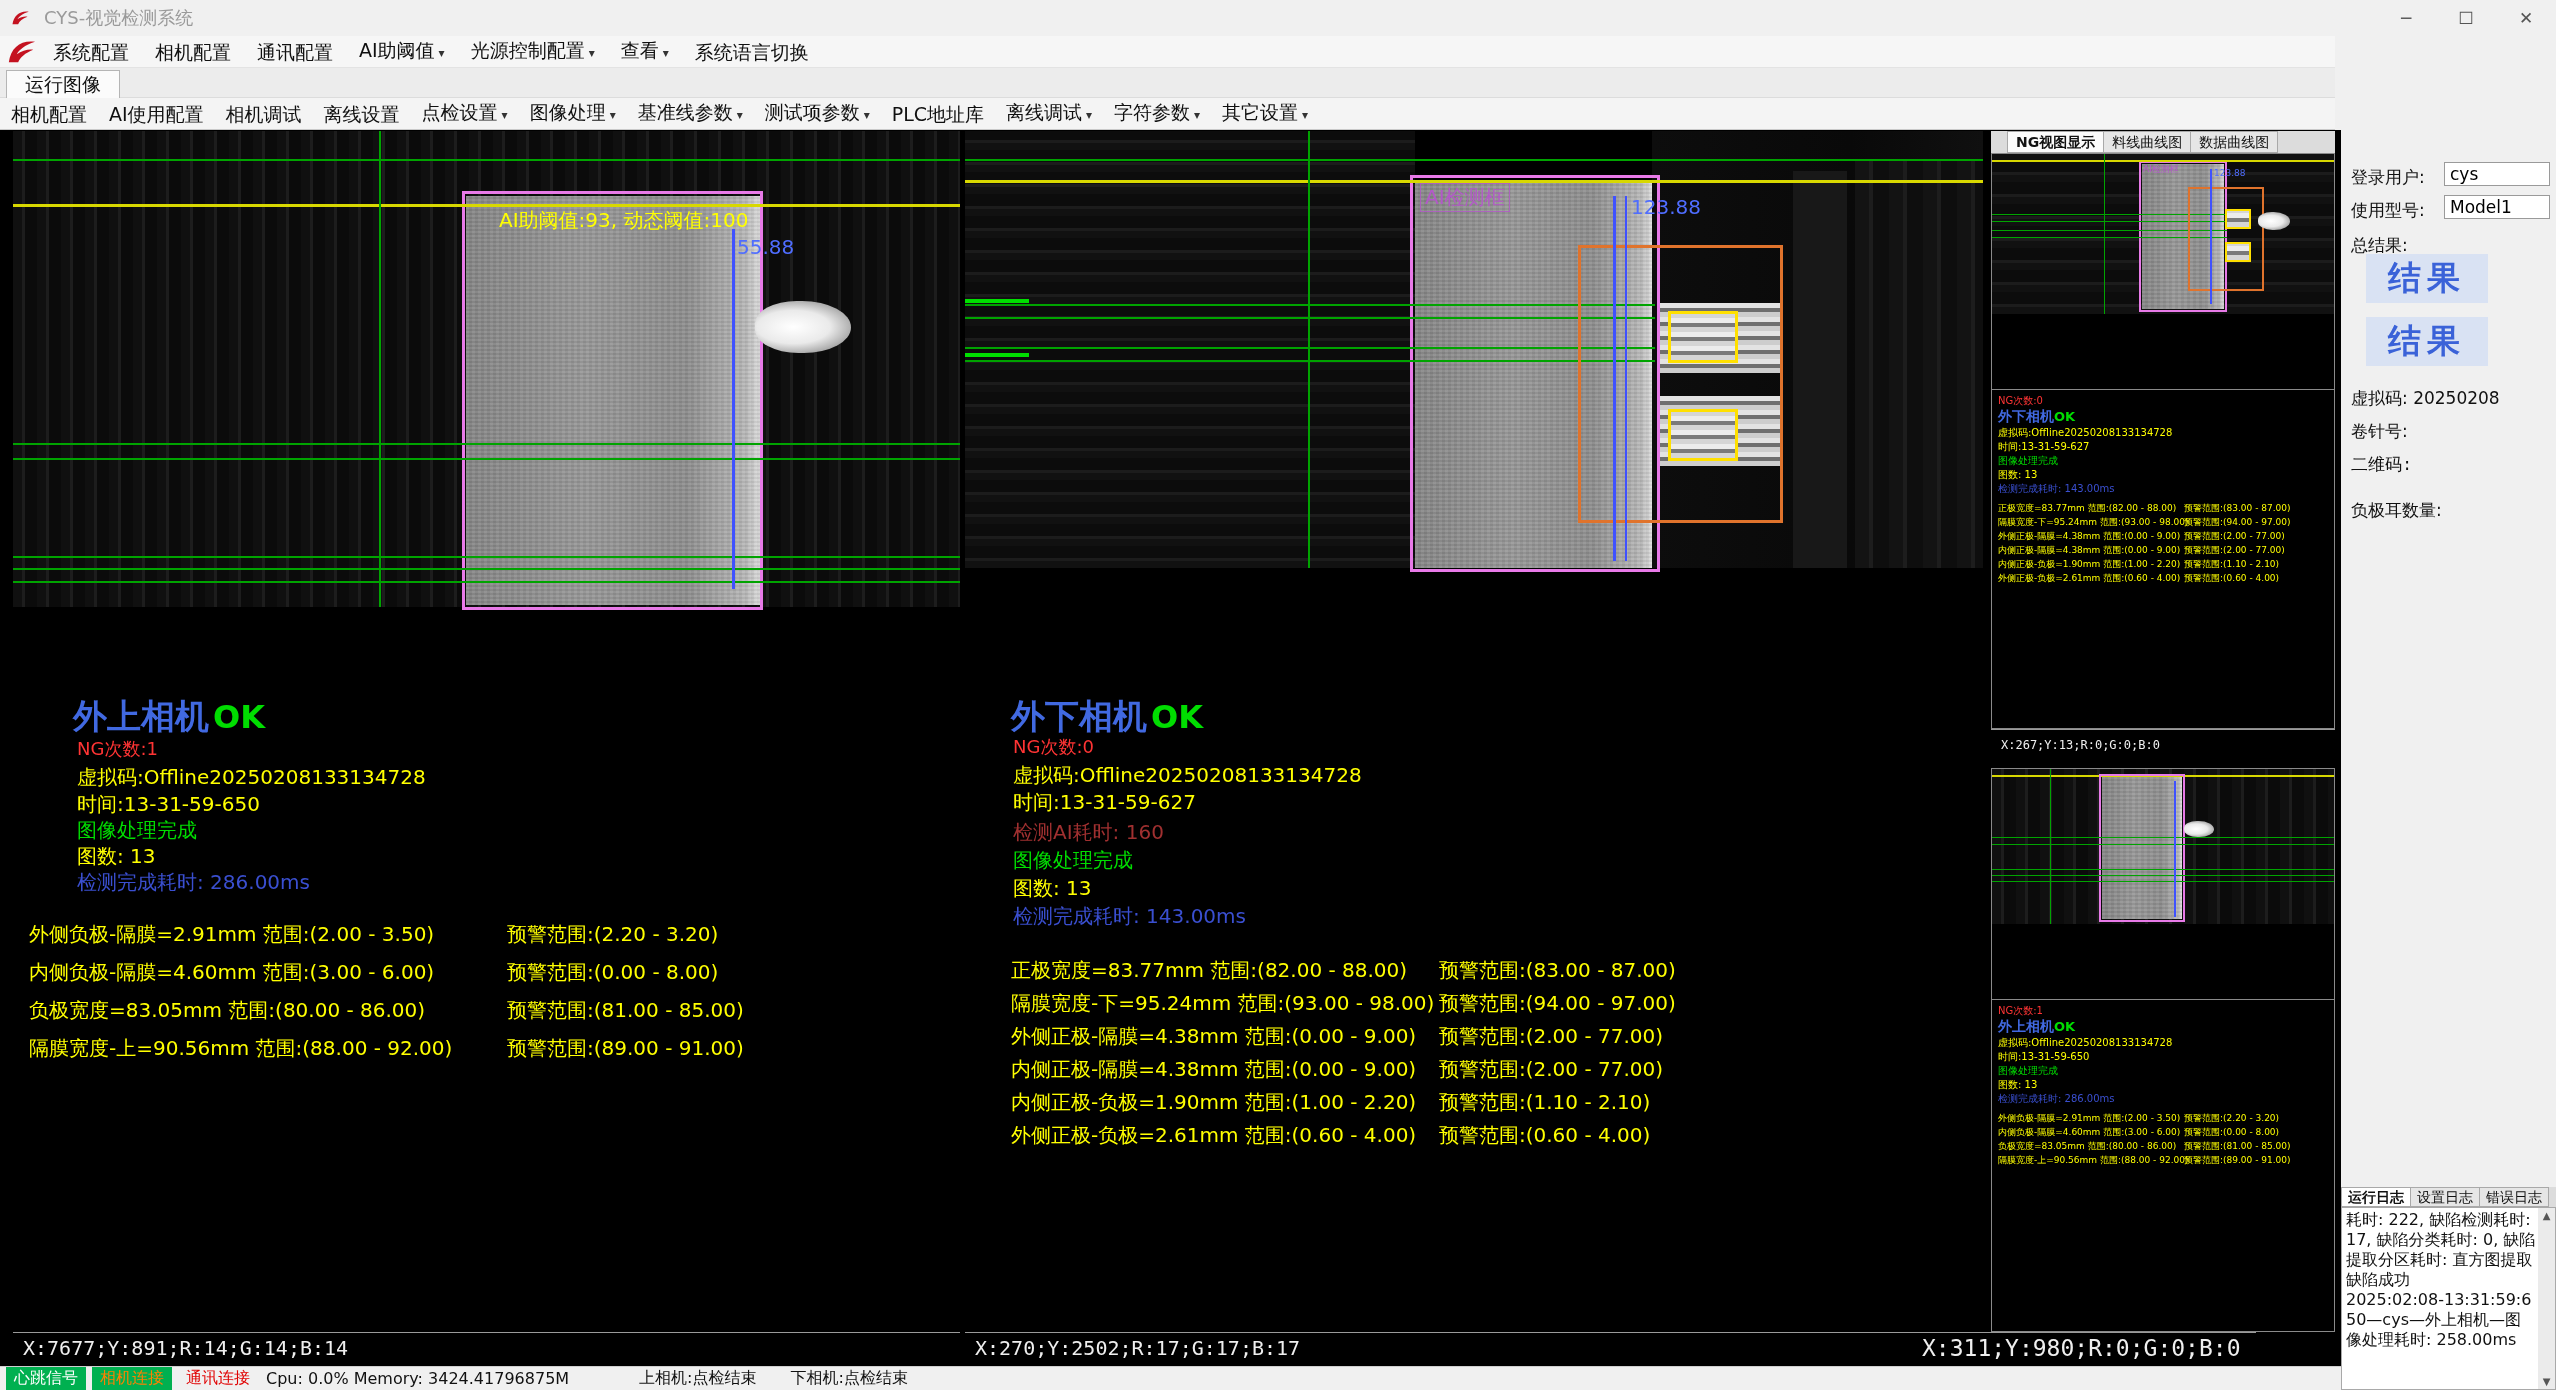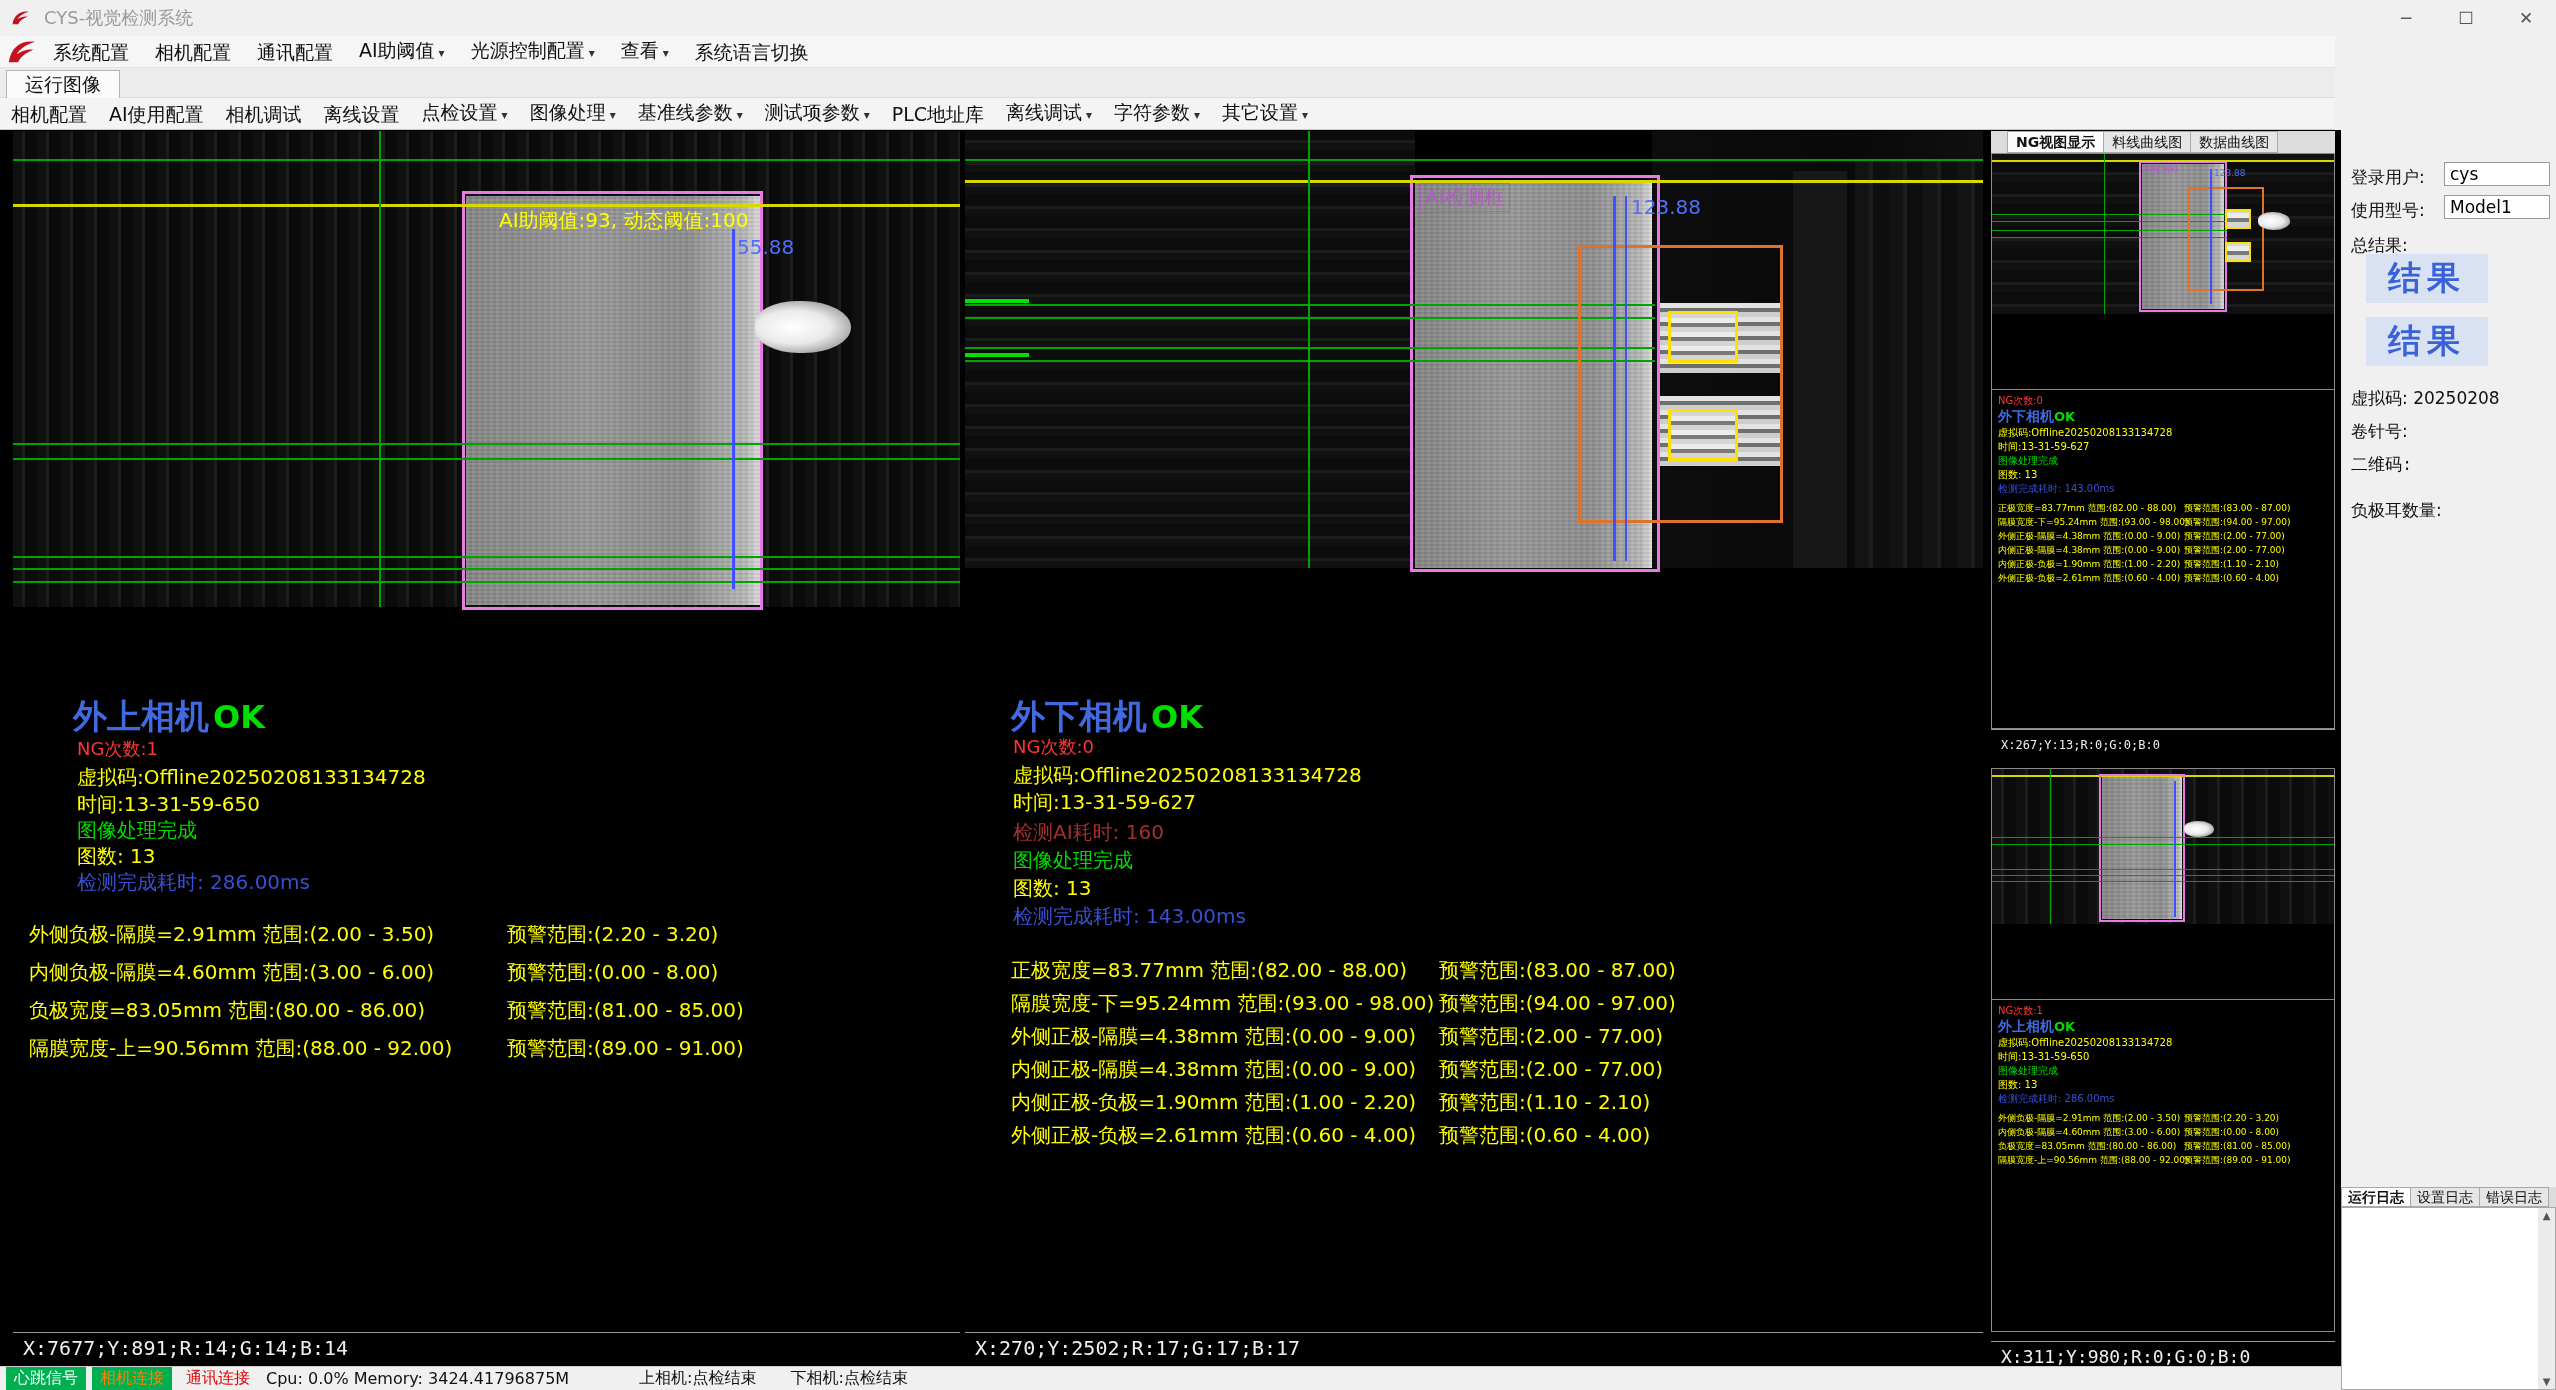--- a/index.html
+++ b/index.html
@@ -400,21 +400,21 @@
   <div class="mrow t-yellow" style="left:6px;top:126px;font-size:9px;width:332px;overflow:hidden;">
     <span>内侧负极-隔膜=4.60mm 范围:(3.00 - 6.00)</span><span class="mcol2" style="left:186px;">预警范围:(0.00 - 8.00)</span>
   </div>
   <div class="mrow t-yellow" style="left:6px;top:140px;font-size:9px;width:332px;overflow:hidden;">
     <span>负极宽度=83.05mm 范围:(80.00 - 86.00)</span><span class="mcol2" style="left:186px;">预警范围:(81.00 - 85.00)</span>
   </div>
   <div class="mrow t-yellow" style="left:6px;top:154px;font-size:9px;width:332px;overflow:hidden;">
     <span>隔膜宽度-上=90.56mm 范围:(88.00 - 92.00)</span><span class="mcol2" style="left:186px;">预警范围:(89.00 - 91.00)</span>
   </div>
 </div>
-<div class="coordbar" style="left:1991px;top:1332px;width:344px;height:30px;font-size:18px;margin-top:9px;">X:311;Y:980;R:0;G:0;B:0</div>
+<div class="coordbar" style="left:1912px;top:1332px;width:344px;height:30px;font-size:23px;">X:311;Y:980;R:0;G:0;B:0</div>
 
 <div class="info-panel">
   <span class="ilabel" style="top:130px;">登录用户:</span>
   <input class="info-input" style="top: 126px;" value="cys">
   <span class="ilabel" style="top:163px;">使用型号:</span>
   <input class="info-input" style="top: 159px;" value="Model1">
   <span class="ilabel" style="top:198px;">总结果:</span>
   <div class="result-box" style="top:218px;">结果</div>
   <div class="result-box" style="top:281px;">结果</div>
   <span class="ilabel" style="top:351px;"><span>虚拟码:</span> <span>20250208</span></span>
@@ -422,20 +422,22 @@
   <span class="ilabel" style="top:417px;font-family:Liberation Mono, monospace;">二维码:</span>
   <span class="ilabel" style="top:463px;">负极耳数量:</span>
 </div>
 
 <div class="log-tabs">
   <span class="ltab sel">运行日志</span>
   <span class="ltab">设置日志</span>
   <span class="ltab">错误日志</span>
 </div>
 <div class="log-area">
+  <div class="log-text">耗时: 222, 缺陷检测耗时: 17, 缺陷分类耗时: 0, 缺陷提取分区耗时: 直方图提取缺陷成功
+2025:02:08-13:31:59:650—cys—外上相机—图像处理耗时: 258.00ms</div>
   <div class="log-scroll">
     <span class="sarrow">▲</span>
     <span class="sarrow">▼</span>
   </div>
 </div>
 
 <div class="statusbar">
   <span class="badge badge-hb">心跳信号</span>
   <span class="badge badge-cam">相机连接</span>
   <span class="badge badge-comm">通讯连接</span>

